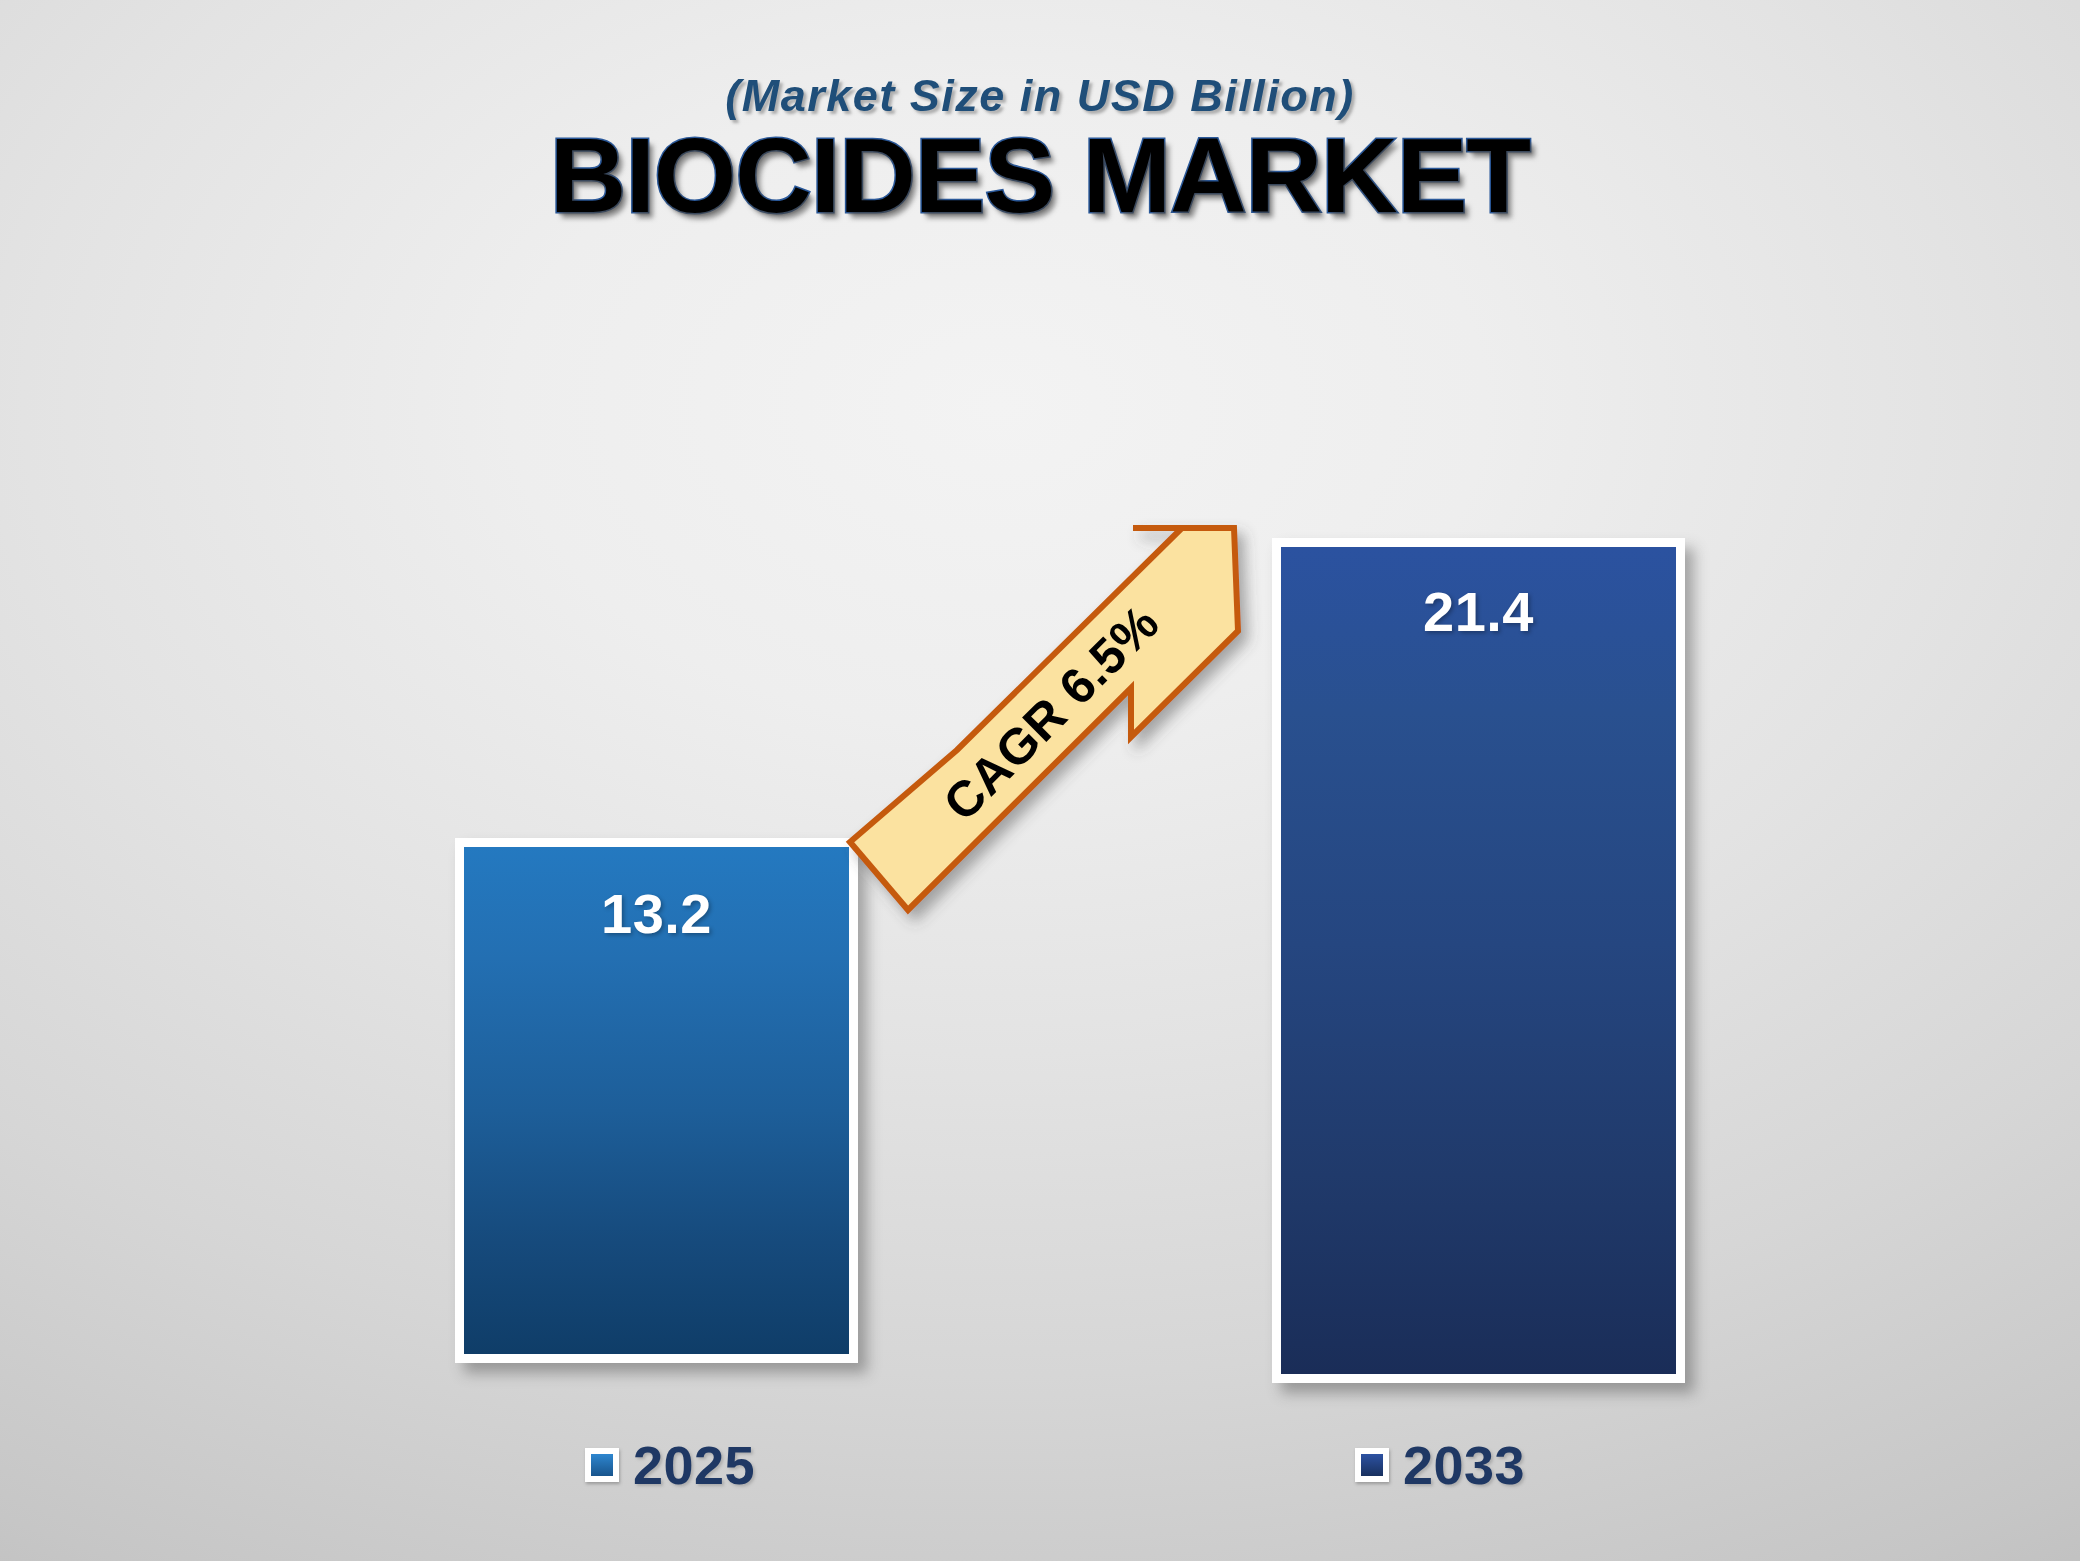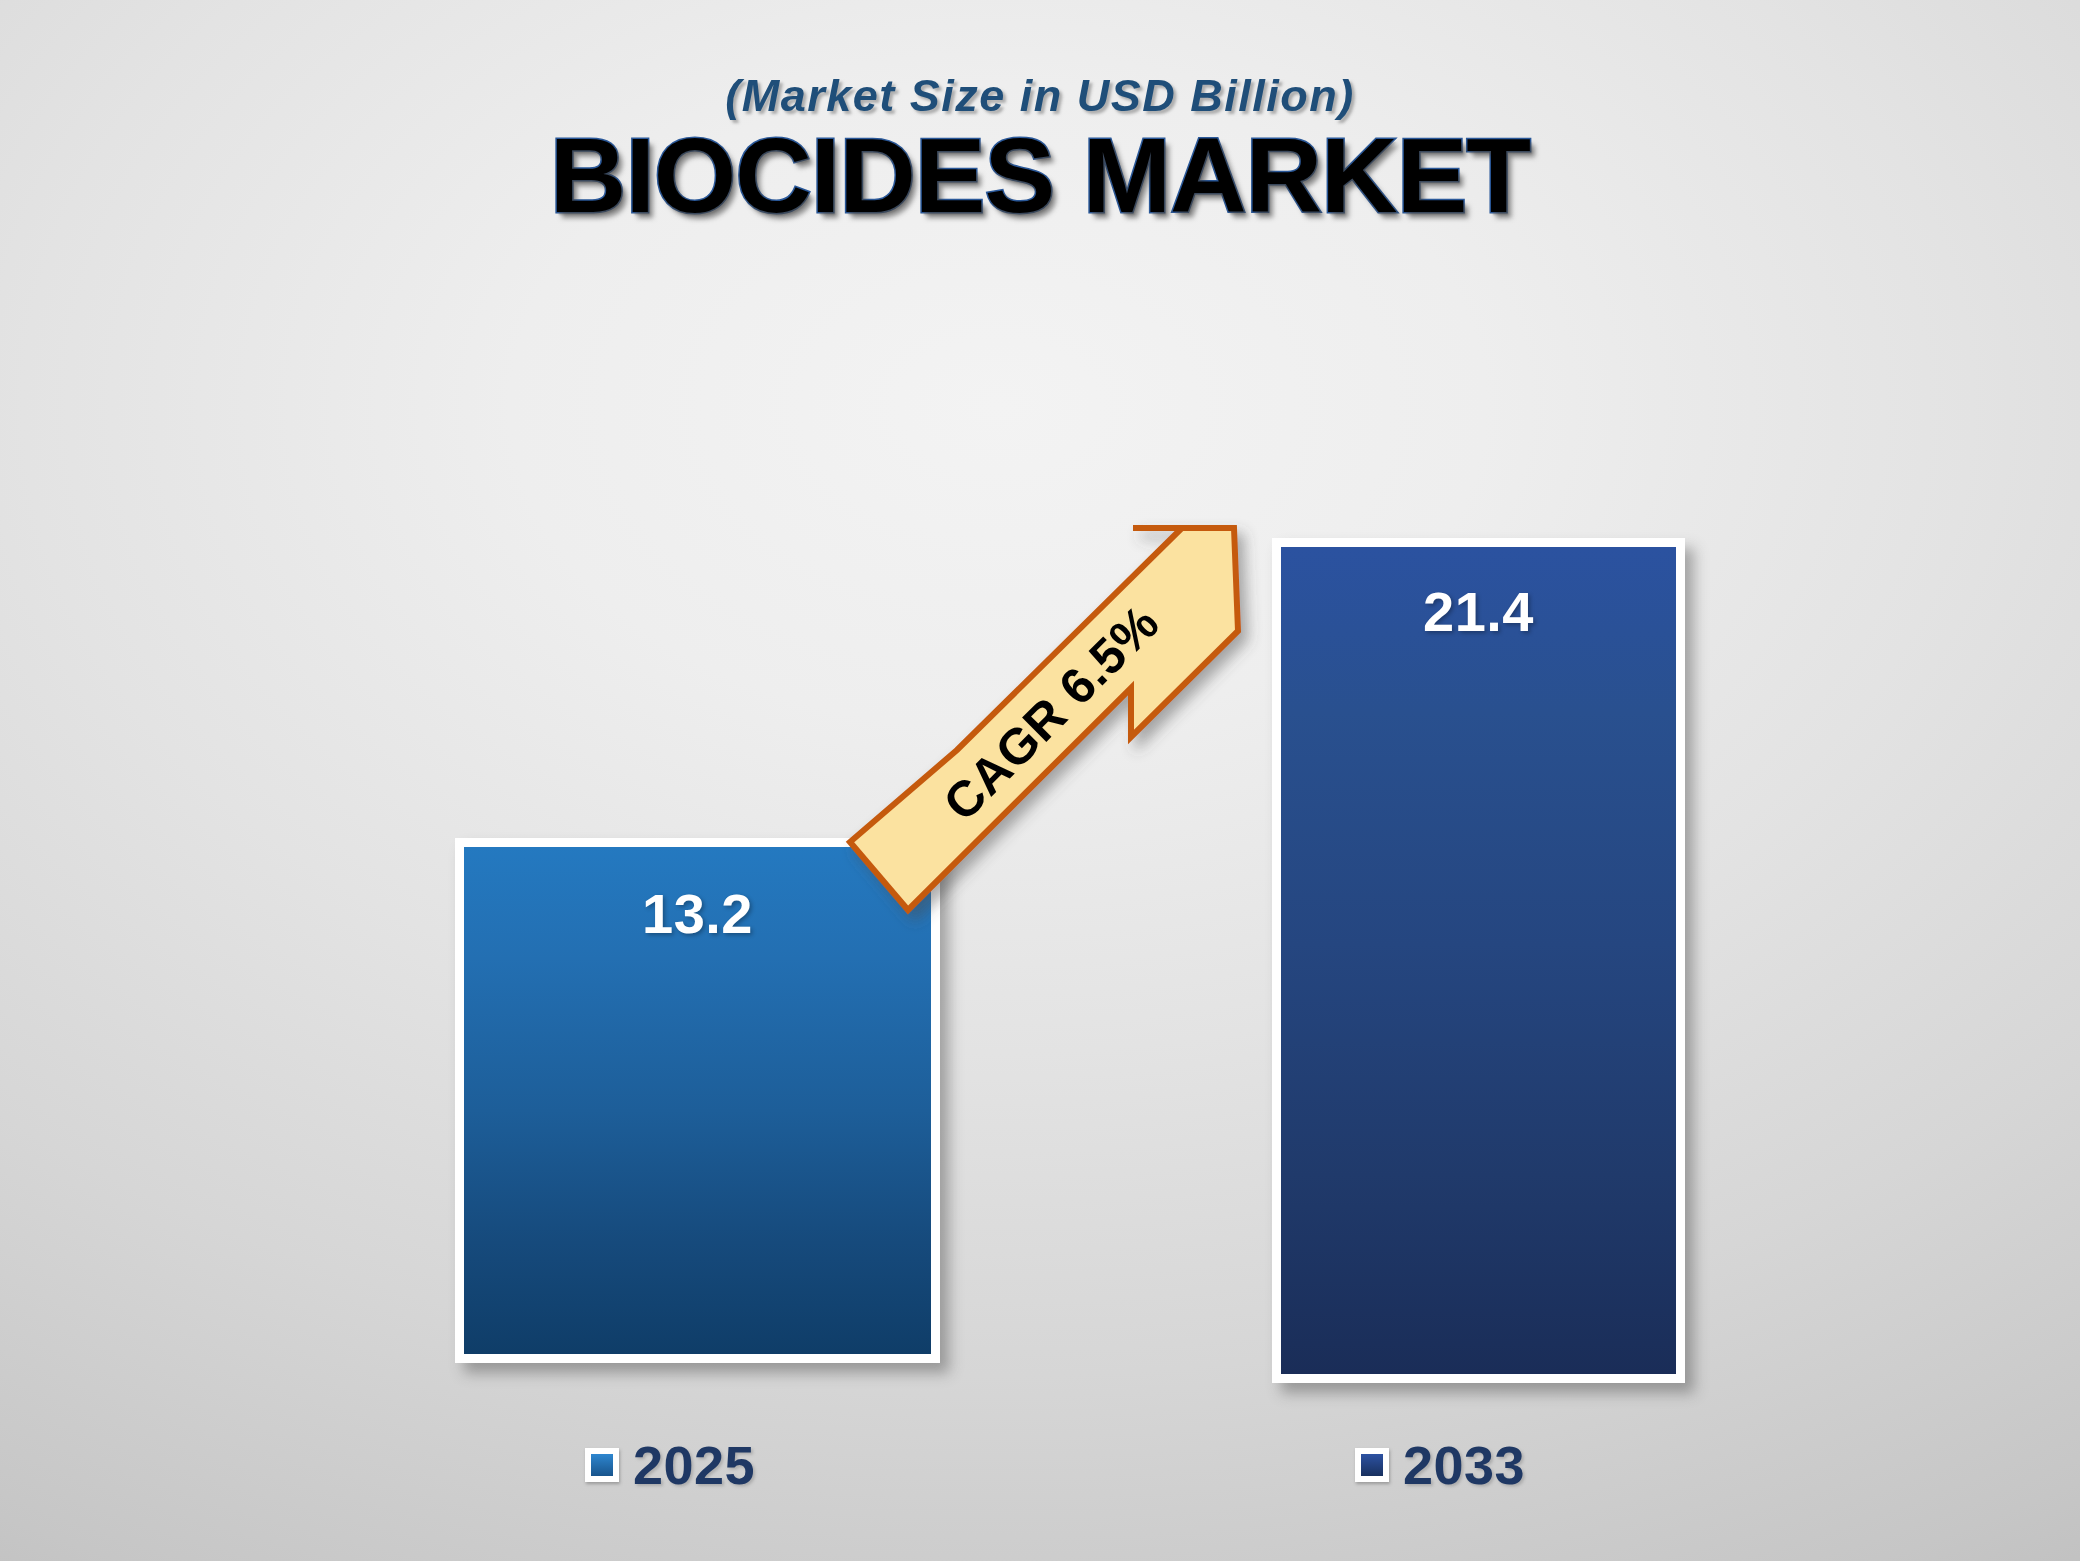--- a/index.html
+++ b/index.html
@@ -75,21 +75,21 @@
   .bar {
     position: absolute;
     box-sizing: border-box;
     border: 9px solid #ffffff;
     box-shadow: 9px 10px 13px rgba(70,70,70,0.42);
   }
 
   #bar-2025 {
     left: 455px;
     top: 838px;
-    width: 485px;
+    width: 403px;
     height: 525px;
     background: linear-gradient(to bottom, #2479c0 0%, #236fb2 22%, #1d5e99 52%, #164a7c 78%, #0f3d68 100%);
   }
 
   #bar-2033 {
     left: 1272px;
     top: 518px;
     width: 413px;
     height: 845px;
     background: linear-gradient(to bottom, #2b52a0 0%, #29508f 20%, #254680 48%, #203a6b 76%, #1a2d58 100%);

